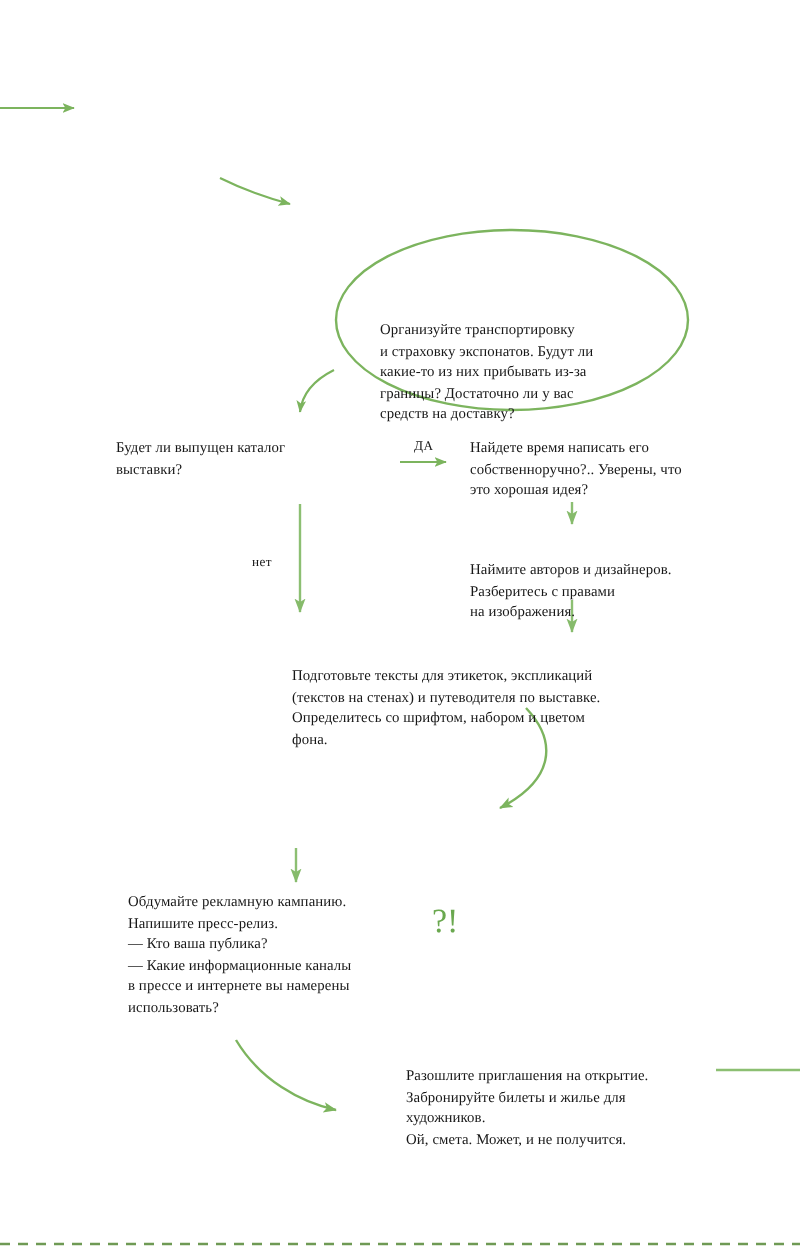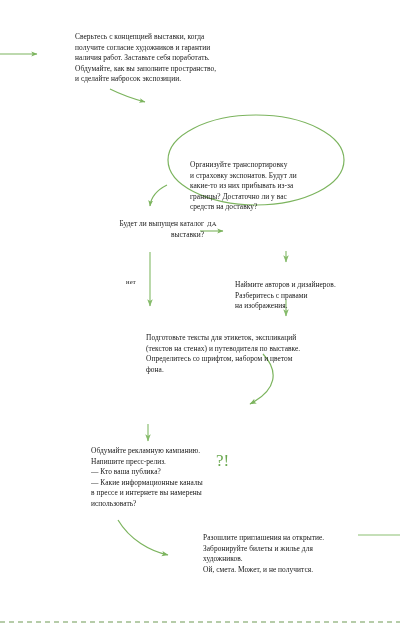--- a/index.html
+++ b/index.html
@@ -84,51 +84,49 @@
 
     <path d="M148,424 L148,441" fill="none" stroke="#8cbf72" stroke-width="1.2" marker-end="url(#ahs)"></path>
 
     <path d="M118,520 C130,540 150,551 168,555" fill="none" stroke="#7cb45e" stroke-width="1.2" marker-end="url(#ah)"></path>
 
     <path d="M358,535 L400,535" fill="none" stroke="#8cbf72" stroke-width="1.2"></path>
 
     <path d="M0,622 L400,622" fill="none" stroke="#6f9a55" stroke-width="1.2" stroke-dasharray="5 4"></path>
   </svg>
 
-  <div class="txt" style="left:75px; top:32px; width:230px;">Сверьтесь с концепцией выставки, когда
-получите согласие художников и гарантии
-наличия работ. Заставьте себя поработать.
-Обдумайте, как вы заполните пространство,
-и сделайте набросок экспозиции.</div>
 
   <div class="txt" style="left:190px; top:124px; width:150px;margin-top:36px;">Организуйте транспортировку
 и страховку экспонатов. Будут ли
 какие-то из них прибывать из-за
 границы? Достаточно ли у вас
 средств на доставку?</div>
 
-  <div class="txt" style="left:74px; top:219px; width:130px;text-align:right;">Будет ли выпущен каталог
+  <div class="txt" style="left:58px; top:219px; width:130px;">Будет ли выпущен каталог
 выставки?</div>
 
   <div class="lbl" style="left:207px; top:219px;">ДА</div>
 
   <div class="lbl" style="left:126px; top:277px;">нет</div>
 
+  <div class="txt" style="left:235px; top:219px; width:160px;">Найдете время написать его
+собственноручно?.. Уверены, что
+это хорошая идея?</div>
 
   <div class="txt" style="left:235px; top:266px; width:160px;margin-top:14px;">Наймите авторов и дизайнеров.
 Разберитесь с правами
 на изображения.</div>
 
   <div class="txt" style="left:146px; top:322px; width:250px;margin-top:11px;">Подготовьте тексты для этикеток, экспликаций
 (текстов на стенах) и путеводителя по выставке.
 Определитесь со шрифтом, набором и цветом
 фона.</div>
 
 
-  <div class="txt" style="left:64px; top:446px; width:180px;margin-left:27px;">Обдумайте рекламную кампанию.
+  <div class="txt" style="left:64px; top:446px; width:180px;">Обдумайте рекламную кампанию.
 Напишите пресс-релиз.
 — Кто ваша публика?
 — Какие информационные каналы
 в прессе и интернете вы намерены
 использовать?</div>
 
   <div class="annot" style="left:216px; top:452px;">?!</div>
 
   <div class="txt" style="left:203px; top:533px; width:190px;">Разошлите приглашения на открытие.
 Забронируйте билеты и жилье для

